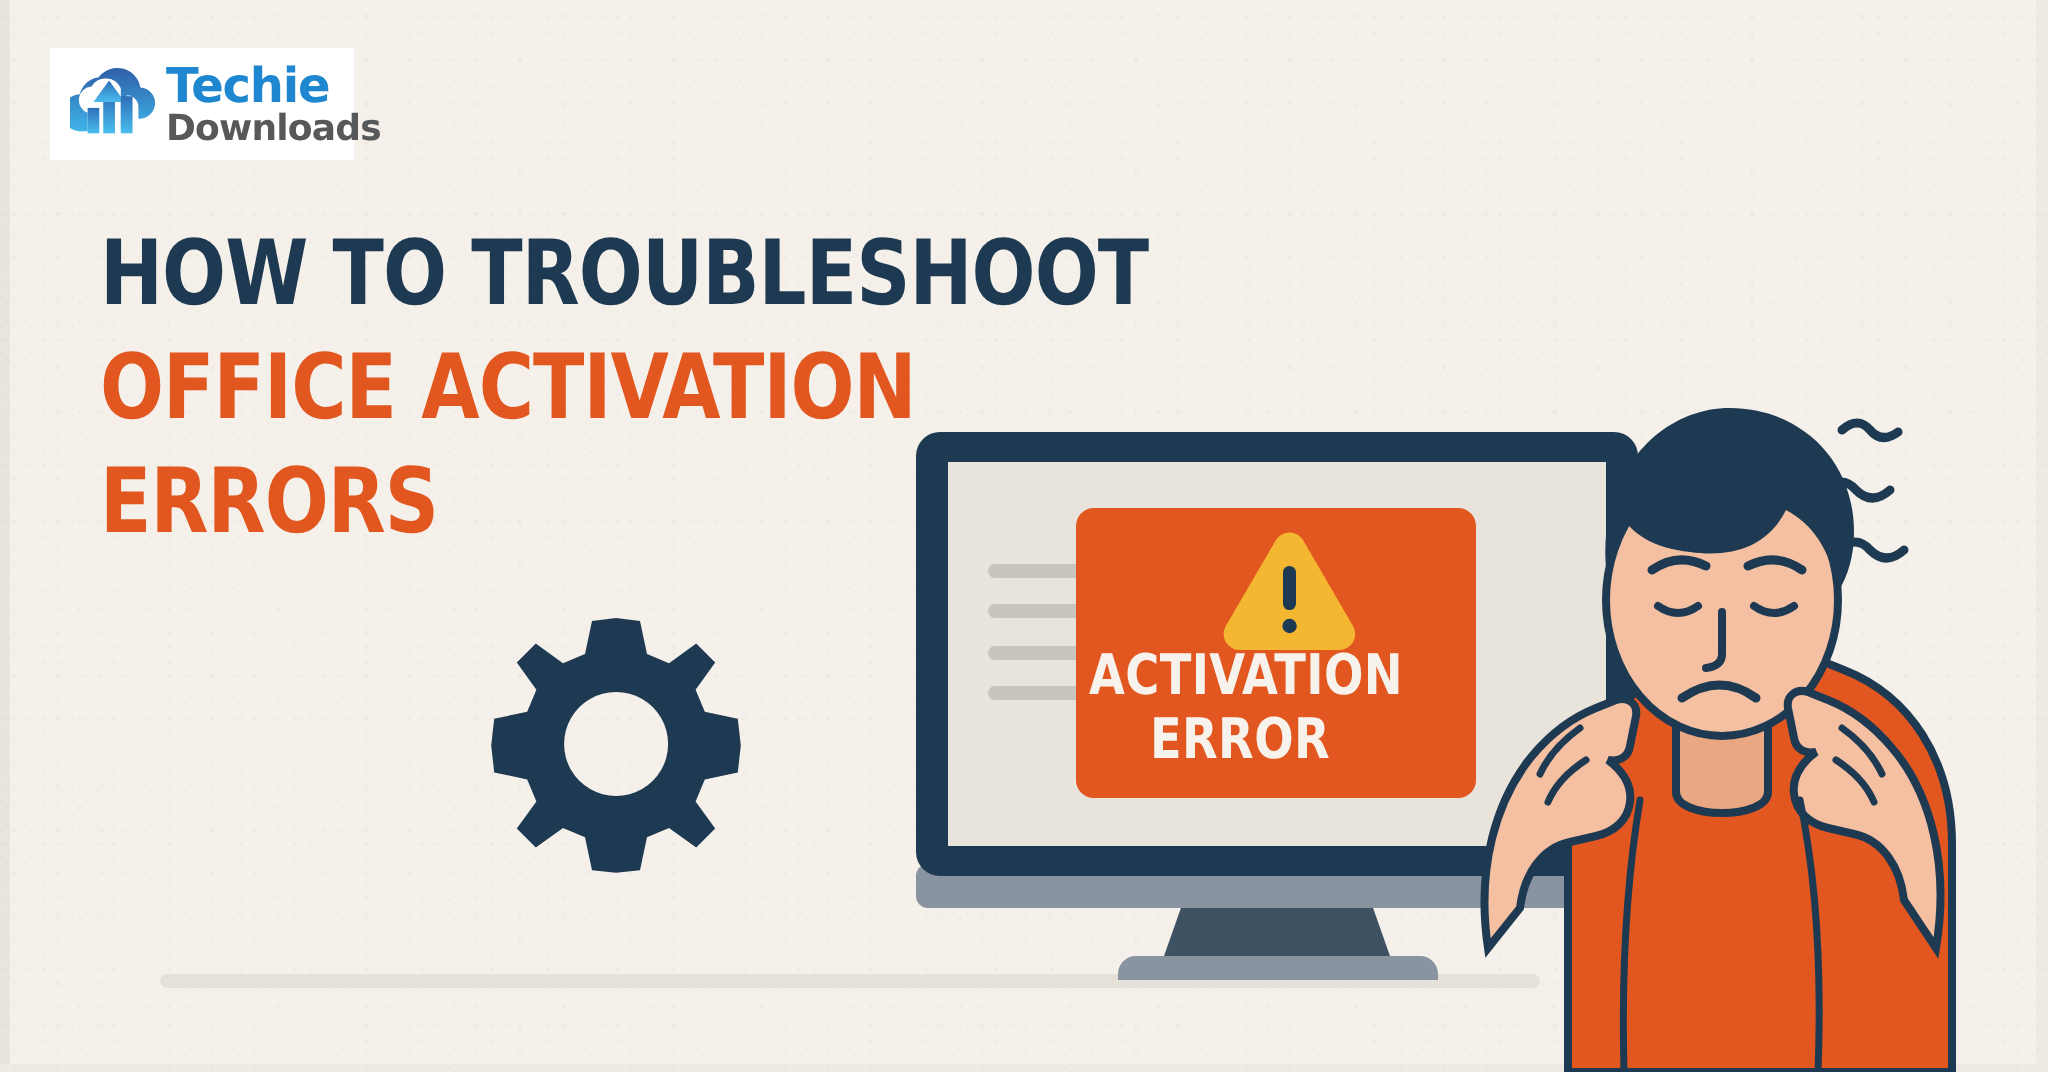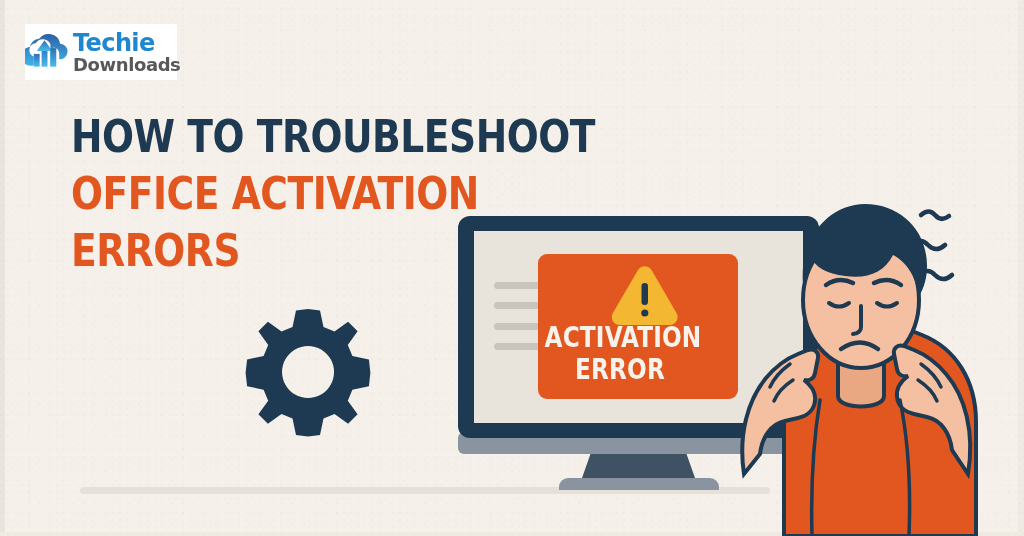--- a/index.html
+++ b/index.html
@@ -31,39 +31,40 @@
   .edge-left { position:absolute; left:0; top:0; width:5px; height:536px; background:#e9e4dc; }
   .edge-right{ position:absolute; right:0; top:0; width:6px; height:536px; background:#efebe4; }
   .edge-bot  { position:absolute; left:0; bottom:0; width:1024px; height:4px; background:#efeae2; }
 
   
   .logo-box{
     position:absolute; left:25px; top:24px;
     width:152px; height:56px;
     background:#ffffff;
     display:flex; align-items:center; gap:5px;
+    padding-left:10px;
     z-index:6;
   }
   .logo-mark{ width:43px; height:40px; flex:none; }
   .logo-words{ display:flex; flex-direction:column; line-height:1; }
   .logo-top{
     font-family:"DejaVu Sans", sans-serif;
     font-size:24px; font-weight:700; color:#1f86d0;
     letter-spacing:-.6px;
   }
   .logo-bot{
     font-family:"DejaVu Sans", sans-serif;
     font-size:18px; font-weight:700; color:#56585a;
     letter-spacing:-.4px; margin-top:1px;
   }
 
   
   .headline{
     position:absolute; left:50px; top:108px;
-    z-index:5; width:540px;margin-left:21px;
+    z-index:5; width:540px;
   }
   .hl-line{
     font-family:"DejaVu Sans Condensed","Liberation Sans Narrow","Liberation Sans", sans-serif;
     font-weight:700;
     font-size:45px;
     line-height:57px;
     letter-spacing:-.5px;
     white-space:nowrap;
     transform:scaleX(.93);
     transform-origin:left center;

